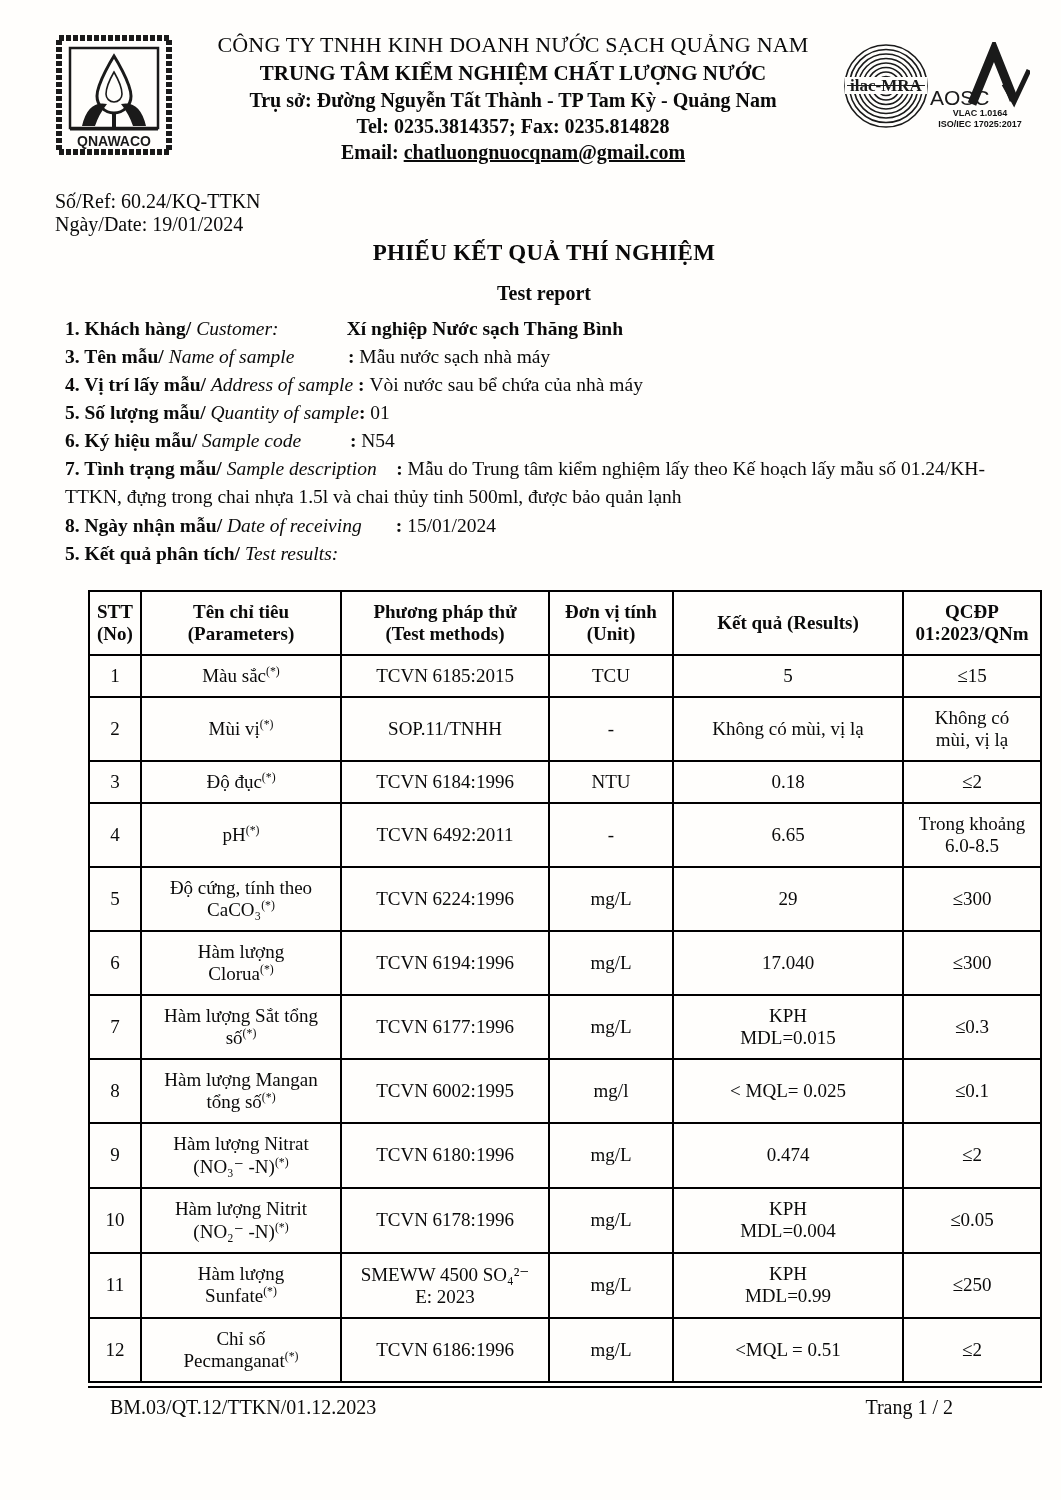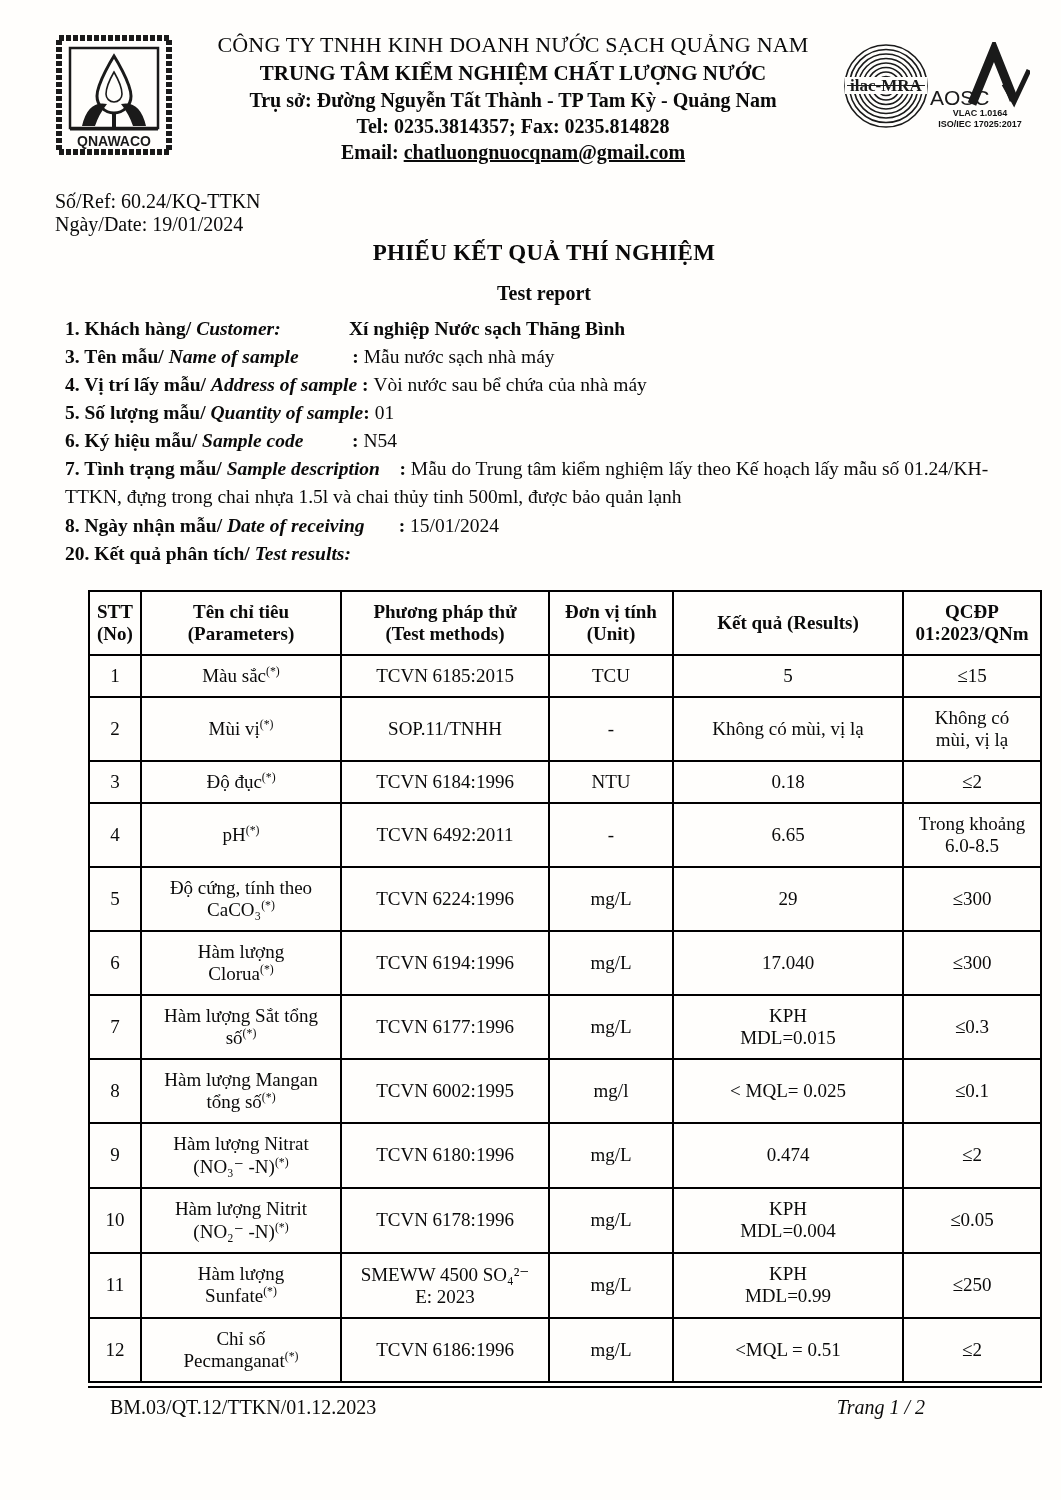--- a/index.html
+++ b/index.html
@@ -22,21 +22,21 @@
   .h3{font-size:20px;font-weight:700;margin-top:3px;}
   .email{ text-decoration:underline;}
   
   .meta{display:flex;justify-content:space-between;margin-top:26px;font-size:20px;flex-direction:column;}
   .title{text-align:center;font-size:23px;font-weight:700;margin-top:4px;letter-spacing:0.3px;}
   .subtitle{text-align:center;font-size:20px;font-weight:700;margin-top:16px;}
   
   .info{margin-top:10px;padding-left:10px;font-size:19.5px;line-height:1.44;}
   .iline{white-space:pre-wrap;}
   .b{font-weight:700;}
-  .bi{font-weight:700;font-style:italic;}
+  .bi{font-weight:400;font-style:italic;}
   .v{font-weight:400;}
   .v.strong{font-weight:700;}
   
   table.results{
     border-collapse:collapse;
     width:952px;
     margin:22px 0 0 33px;
     table-layout:fixed;
     border:2px solid #000;
     border-bottom:7px double #000;
@@ -47,21 +47,21 @@
     padding:9px 5px;
     font-size:19px;
   }
   table.results th{font-weight:700;}
   .pl{white-space:pre-line;}
   sup{font-size:0.62em;line-height:0;}
   col.c1{width:52px;} col.c2{width:200px;} col.c3{width:208px;}
   col.c4{width:124px;} col.c5{width:230px;} col.c6{width:138px;}
   
   .foot{display:flex;justify-content:space-between;margin:8px 0 0 55px;font-size:20px;align-items:flex-end;}
-  .foot .right{margin-right:108px;font-style:italic;}
+  .foot .right{margin-right:80px;}
   
   .stamp svg, .certs svg{display:block;}
   .certs{display:flex;gap:1px;align-items:flex-start;}
   .aosc-wrap{text-align:center;}
   .aosc-codes{font-family:"Liberation Sans","DejaVu Sans",sans-serif;font-weight:700;font-size:9px;line-height:1.25;color:#111;}
 </style>
 </head>
 <body>
 
 <div class="page">
@@ -130,21 +130,21 @@
   <div class="subtitle">Test report</div>
 
   <div class="info">
     <div class="iline"><span class="b">1. Khách hàng/ </span><span class="bi">Customer:</span><span class="b">              </span><span class="v strong">Xí nghiệp Nước sạch Thăng Bình</span></div>
     <div class="iline"><span class="b">3. Tên mẫu/ </span><span class="bi">Name of sample</span><span class="b">           : </span><span class="v">Mẫu nước sạch nhà máy</span></div>
     <div class="iline"><span class="b">4. Vị trí lấy mẫu/ </span><span class="bi">Address of sample</span><span class="b"> : </span><span class="v">Vòi nước sau bể chứa của nhà máy</span></div>
     <div class="iline"><span class="b">5. Số lượng mẫu/ </span><span class="bi">Quantity of sample</span><span class="b">: </span><span class="v">01</span></div>
     <div class="iline"><span class="b">6. Ký hiệu mẫu/ </span><span class="bi">Sample code</span><span class="b">          : </span><span class="v">N54</span></div>
     <div class="iline"><span class="b">7. Tình trạng mẫu/ </span><span class="bi">Sample description</span><span class="b">    : </span><span class="v">Mẫu do Trung tâm kiểm nghiệm lấy theo Kế hoạch lấy mẫu số 01.24/KH-TTKN, đựng trong chai nhựa 1.5l và chai thủy tinh 500ml, được bảo quản lạnh</span></div>
     <div class="iline"><span class="b">8. Ngày nhận mẫu/ </span><span class="bi">Date of receiving</span><span class="b">       : </span><span class="v">15/01/2024</span></div>
-    <div class="iline"><span class="b">20. Kết quả phân tích/ </span><span class="bi">Test results:</span></div>
+    <div class="iline"><span class="b">5. Kết quả phân tích/ </span><span class="bi">Test results:</span></div>
   </div>
 
   <table class="results">
     <colgroup>
         <col class="c1">
         <col class="c2">
         <col class="c3">
         <col class="c4">
         <col class="c5">
         <col class="c6">

